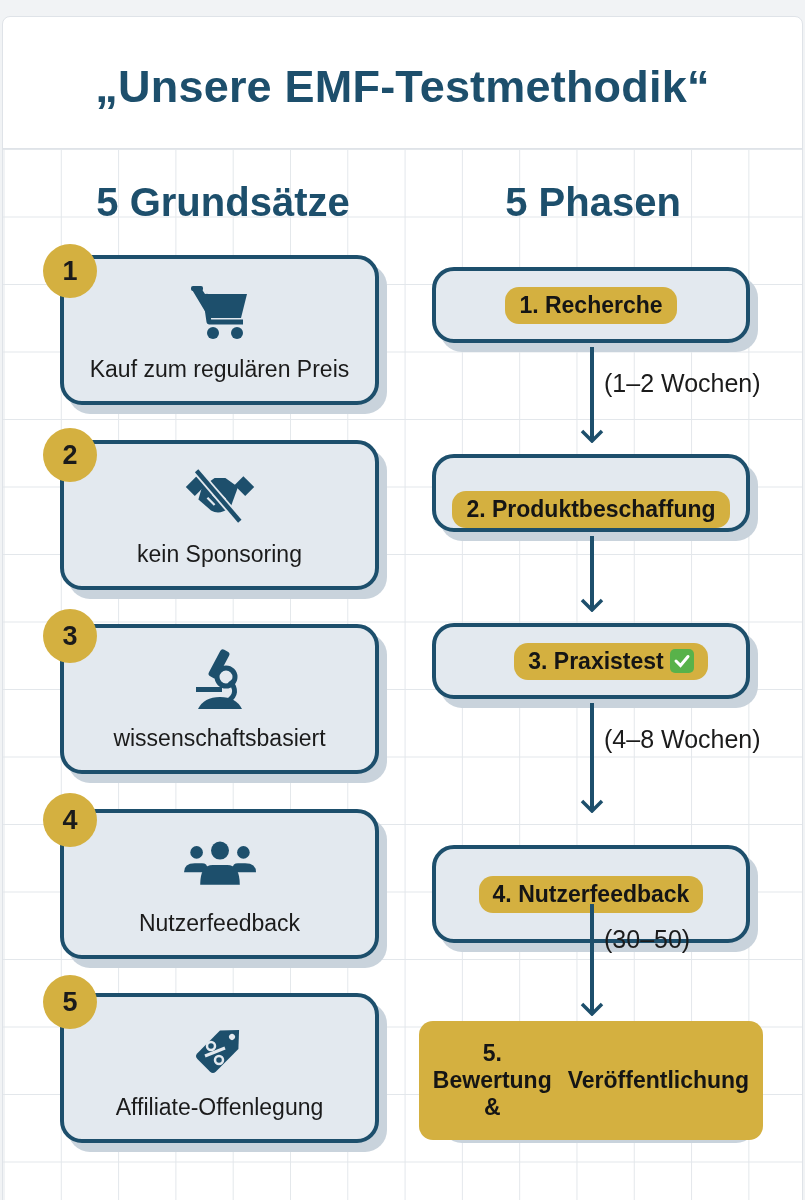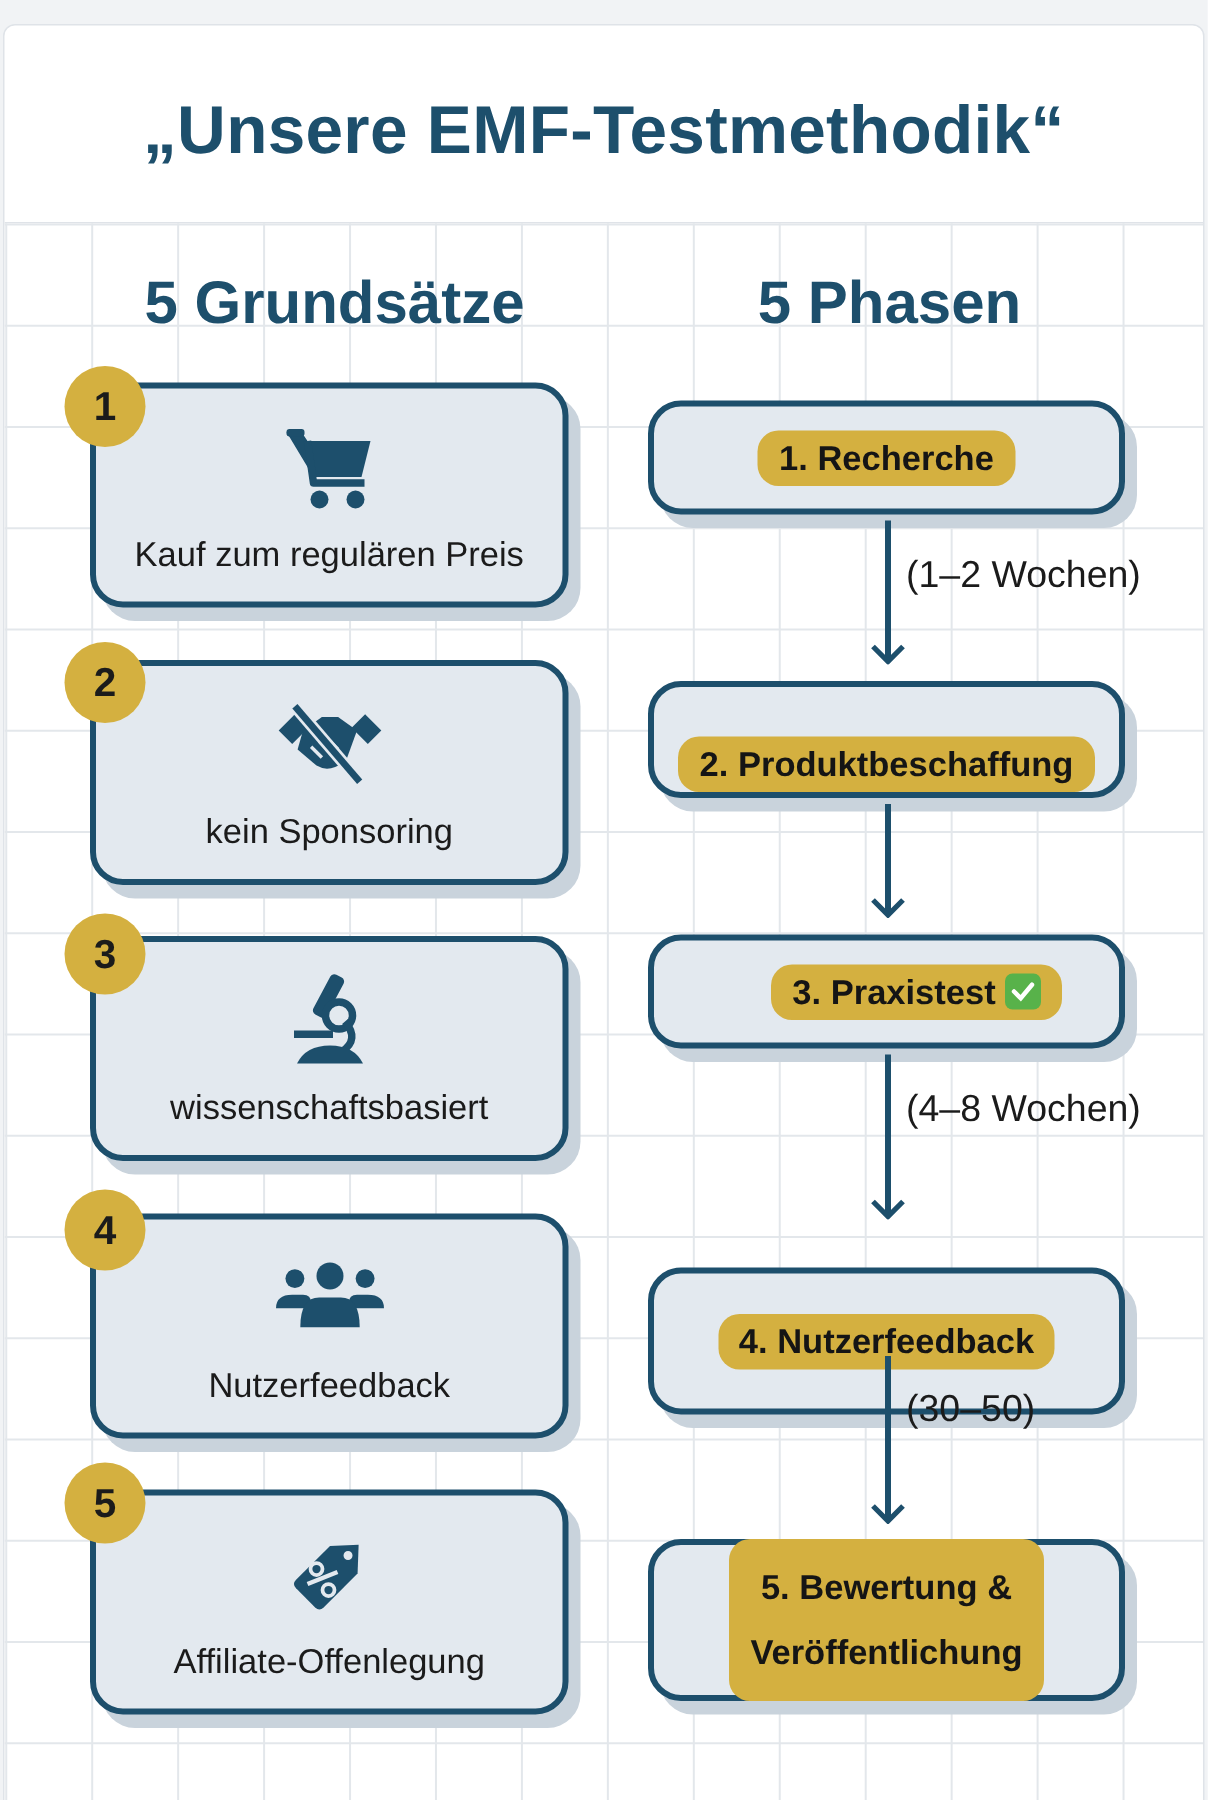--- a/index.html
+++ b/index.html
@@ -217,18 +217,18 @@
   <div class="phase" style="top:805px; height:98px;margin-top:23px;">
     <span class="pill">4. Nutzerfeedback</span>
   </div>
   <div class="connector" style="top:887px; height:110px;"></div>
   <svg class="arrowhead" style="top:985px;" viewBox="0 0 24 14">
     <path d="M2 2 L12 12 L22 2" stroke="#1d4f6c" stroke-width="3.5" fill="none"></path>
   </svg>
   <div class="duration" style="top:908px;">(30–50)</div>
 
   <div class="phase" style="top:1009px; height:108px;">
-    <span class="pill" style="flex-direction:column; gap:16px; padding:19px 14px;">
+    <span class="pill" style="flex-direction:row; gap:16px; padding:19px 14px;">
       <span>5. Bewertung &amp;</span>
       <span>Veröffentlichung</span>
     </span>
   </div>
 </div>
 
 </body></html>

